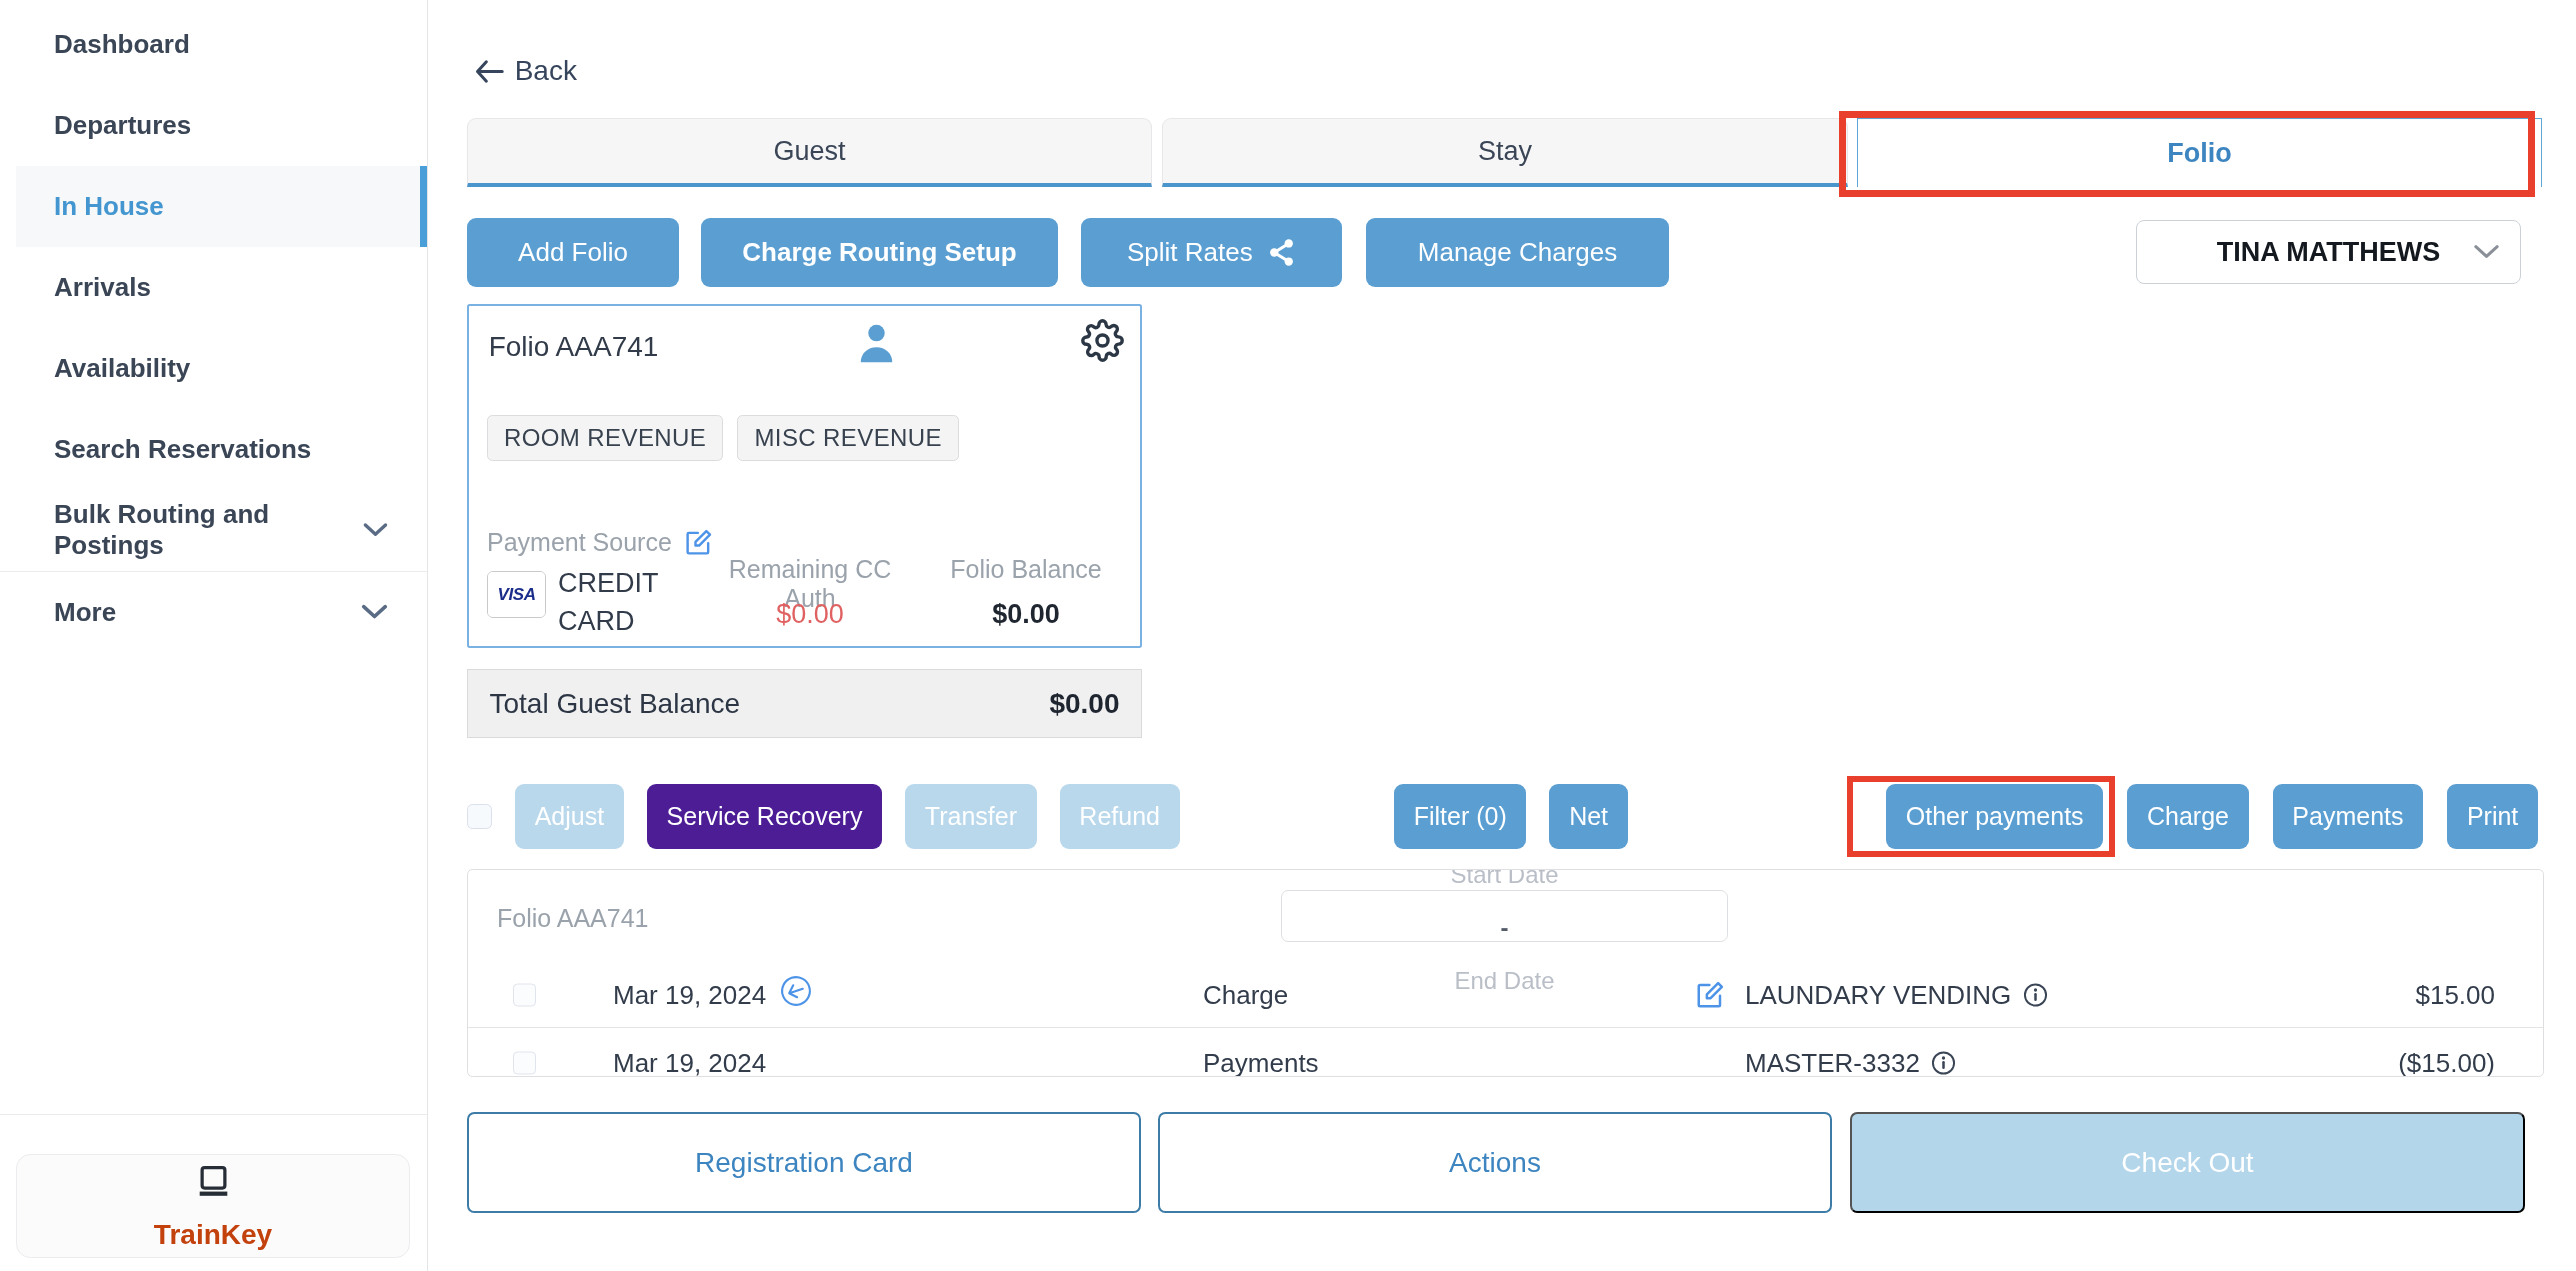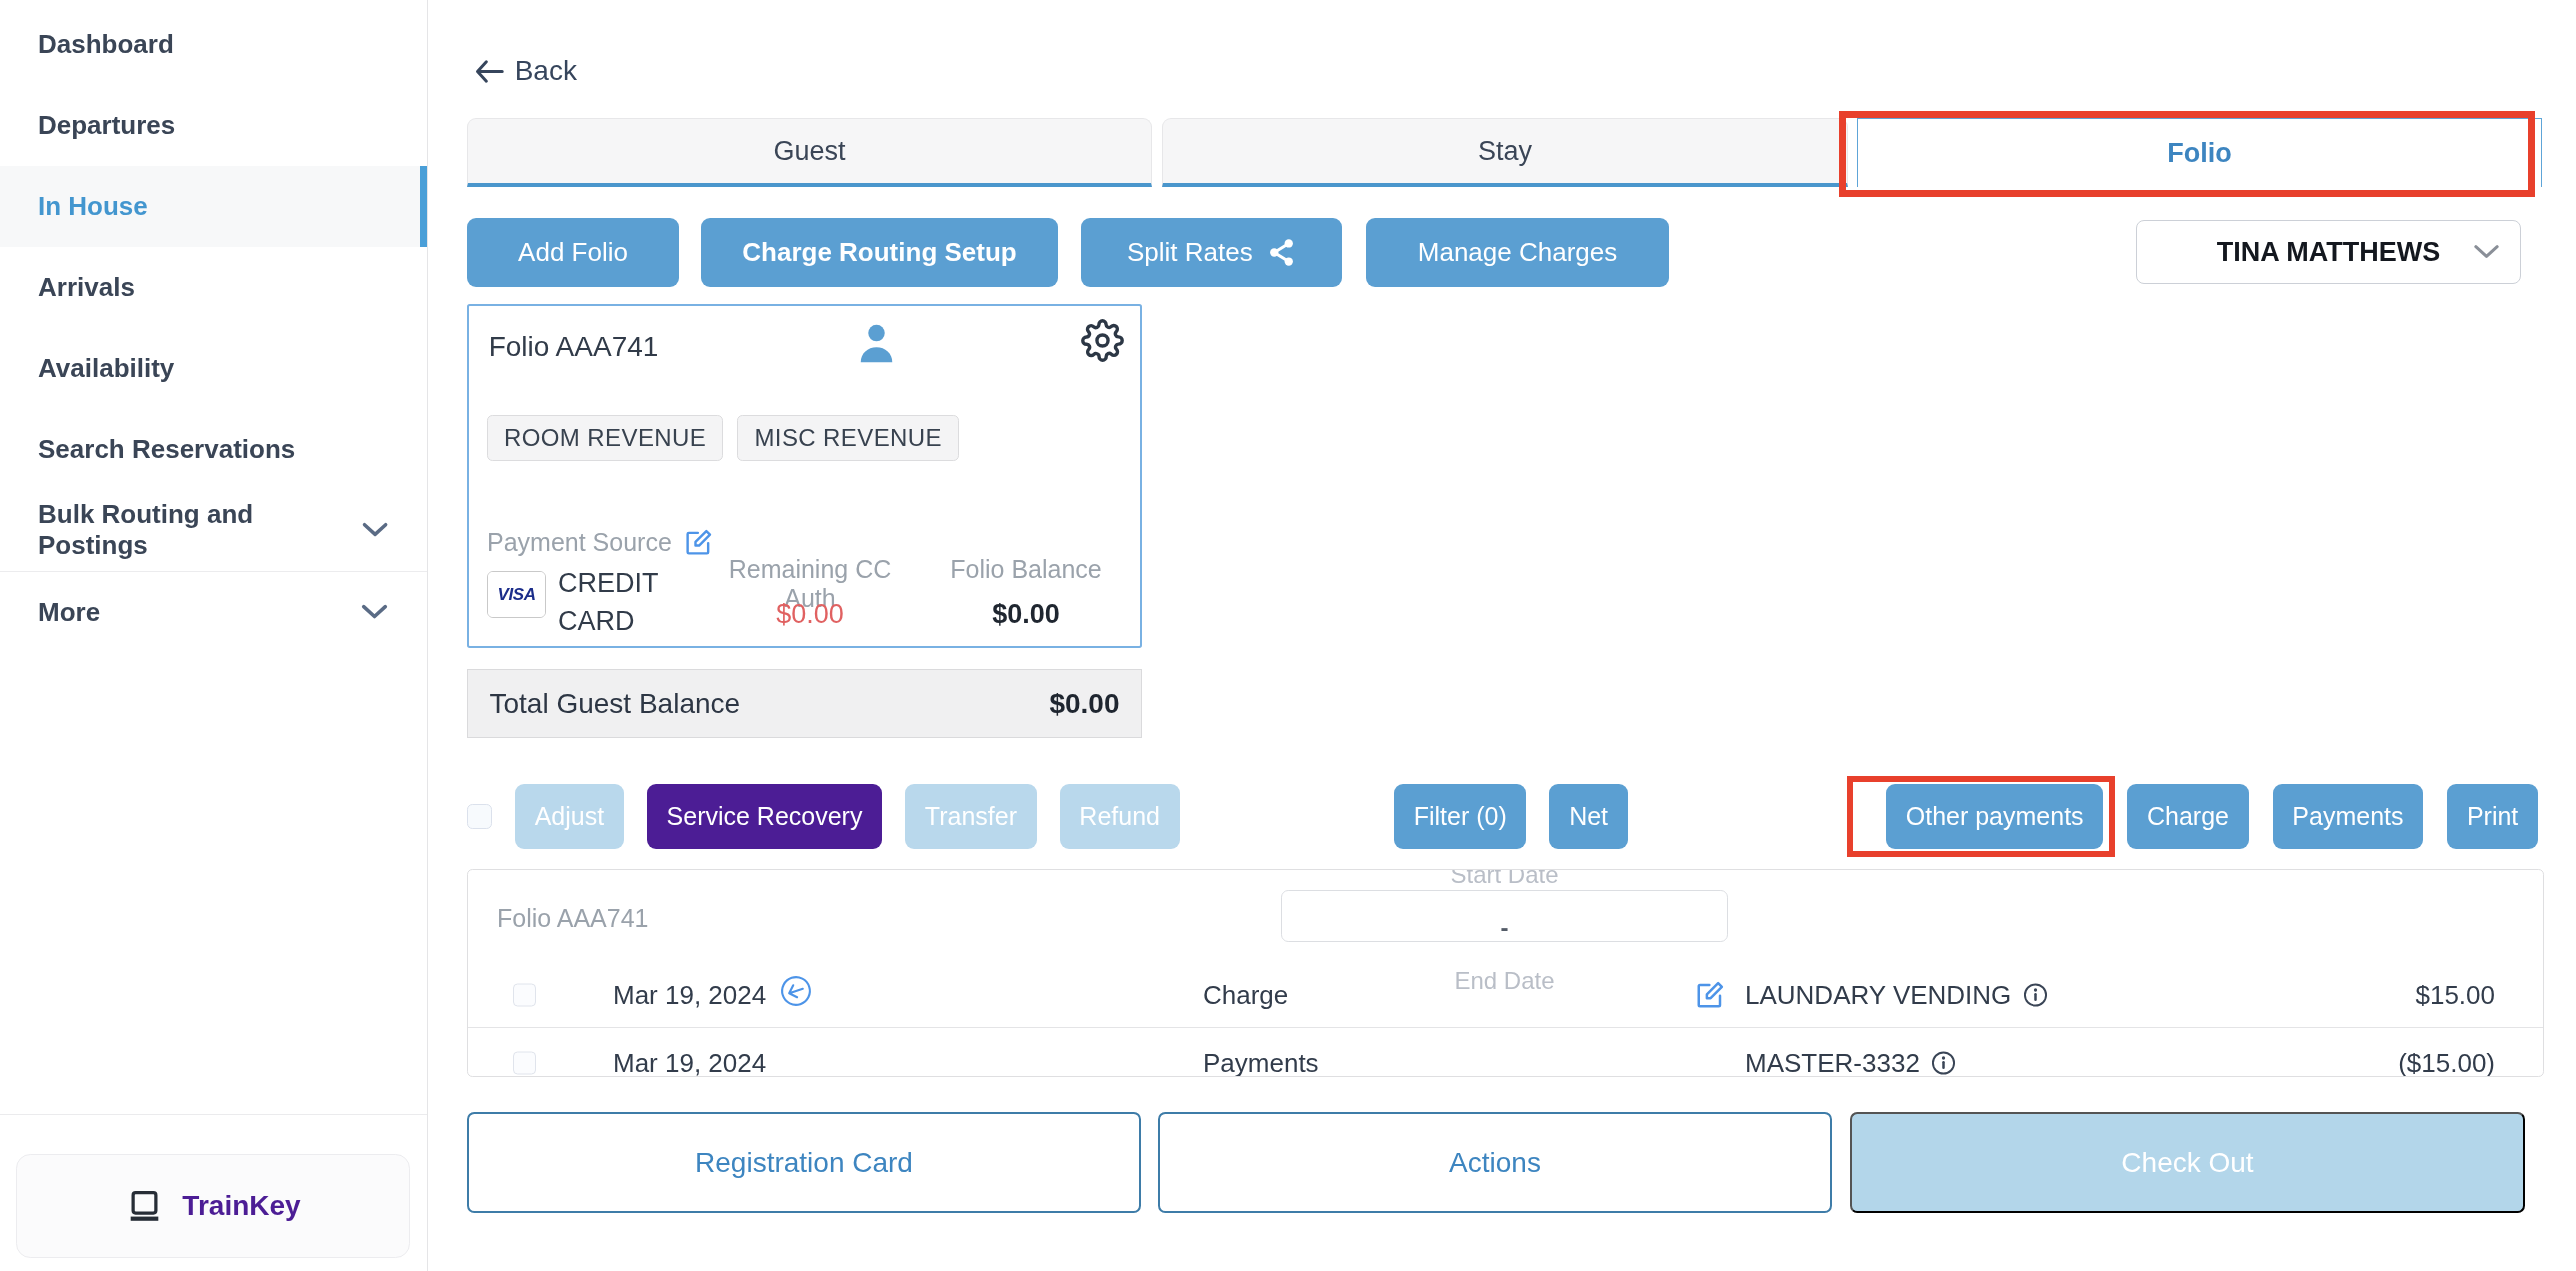--- a/index.html
+++ b/index.html
@@ -5,25 +5,25 @@
   * { margin:0; padding:0; box-sizing:border-box; }
   html,body { background:#ffffff; }
   .app {
     position:relative; width:2576px; height:1272px; overflow:hidden;
     background:#ffffff; font-family:"Liberation Sans", sans-serif; color:#3a4556;
   }
 
   
   .sidebar { position:absolute; left:0; top:0; width:428px; height:1272px; background:#fff; border-right:1.8px solid #e5e5e7; }
   .nav { position:absolute; top:3.6px; left:0; right:0; }
-  .nav-item { height:81px; display:flex; align-items:center; justify-content:space-between; padding:0 38px; font-size:26px; font-weight:700; color:#3a4556; cursor:pointer; }
+  .nav-item { height:81px; display:flex; align-items:center; justify-content:space-between; padding:0 38px; font-size:26px; font-weight:700; color:#3a4556; cursor:pointer;margin-left:16px; }
   .nav-item.active { background:#f7f8f9; color:#4396cf; border-right:7.2px solid #4a9fd8; padding-right:30px; }
   .nav-divider { border-top:1.8px solid #ececee; }
   .sidebar-footer { position:absolute; left:0; right:0; top:1114px; bottom:0; border-top:1.8px solid #ebebed; background:#fff; }
-  .trainkey { position:absolute; left:16px; top:39px; width:394px; height:104px; background:#fbfbfc; border:1.8px solid #ececef; border-radius:14.3px; display:flex; align-items:center; justify-content:center; gap:18px; font-size:28px; font-weight:700; color:#4c1d95; cursor:pointer; }
+  .trainkey { position:absolute; left:16px; top:39px; width:394px; height:104px; background:#fbfbfc; border:1.8px solid #ececef; border-radius:14.3px; display:flex; align-items:center; justify-content:center; gap:18px; font-size:28px; font-weight:700; color:#c2410c; cursor:pointer;flex-direction:column; }
 
   
   .back { position:absolute; left:474px; top:55px; display:flex; align-items:center; gap:10.7px; font-size:28px; color:#36455c; cursor:pointer; }
 
   
   .tab { position:absolute; top:118px; height:69px; display:flex; align-items:center; justify-content:center; font-size:27px; cursor:pointer; }
   .tab-inactive { background:#f6f6f7; border:1.8px solid #e7e7e9; border-bottom:4.5px solid #4a96cc; border-radius:9px 9px 0 0; color:#3a4556; }
   .tab-guest { left:467px; width:685px; }
   .tab-stay  { left:1162px; width:686px; }
   .tab-folio { left:1857px; width:685px; background:#fff; border:1.8px solid #5ea5d8; border-bottom:none; color:#3d85c0; font-weight:700; }

